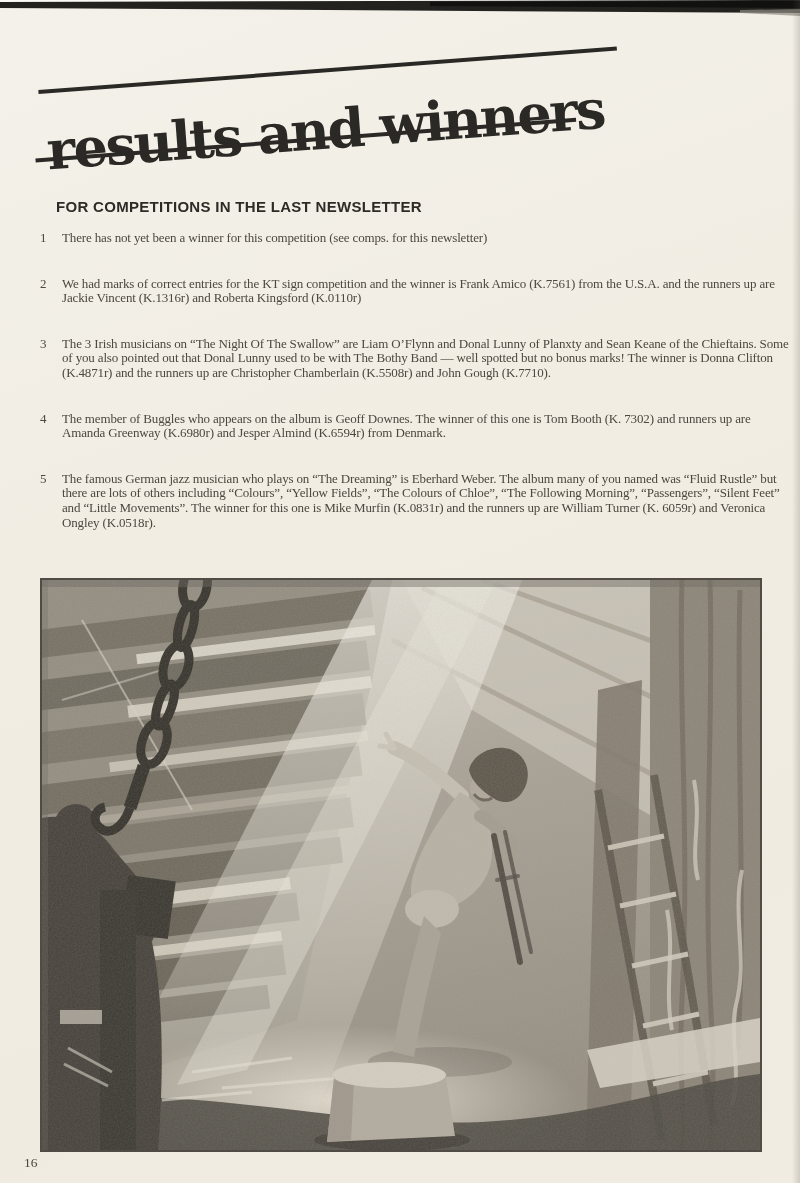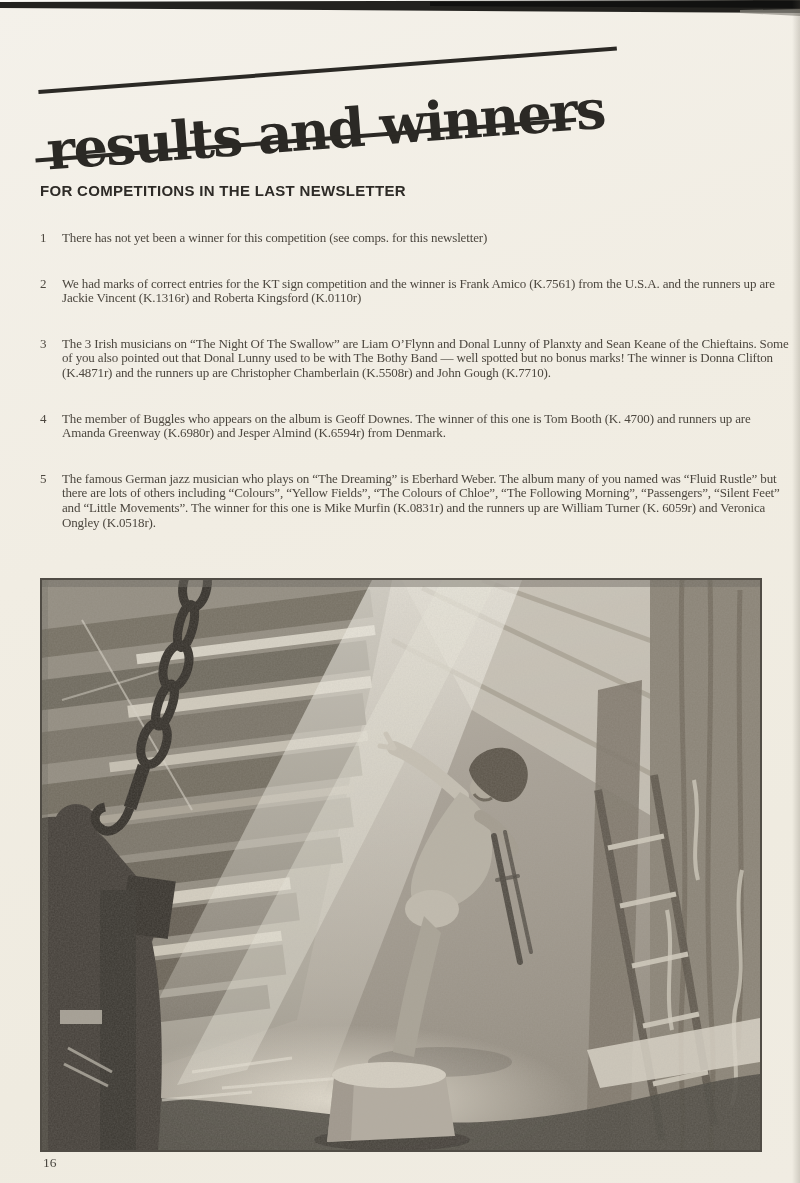--- a/index.html
+++ b/index.html
@@ -26,21 +26,21 @@
   .rule{position:absolute;background:#2b2925;height:4px;}
   .rule-top{top:30px;left:2px;width:580px;}
   .rule-bottom{bottom:4px;left:-6px;width:542px;}
   .title-wrap h1{
     position:absolute;left:6px;bottom:-12px;margin:0;
     font-family:"DejaVu Serif", serif;font-weight:bold;
     font-size:54px;line-height:1;letter-spacing:-2px;color:#2b2925;
     white-space:nowrap;
   }
   .subtitle{
-    position:absolute;left:40px;top:182px;margin:0;
+    position:absolute;left:40px;top:182px;margin:16px;
     font-family:"Liberation Sans", sans-serif;font-weight:bold;
     font-size:15px;letter-spacing:.3px;color:#2e2b27;white-space:nowrap;
   }
 
   
   .results{position:absolute;left:40px;top:231px;width:750px;}
   .result{display:flex;margin:0 0 31px 0;}
   .result .num{
     flex:0 0 22px;font-size:13px;line-height:14.6px;color:#4c473f;
   }
@@ -51,21 +51,21 @@
 
   
   .photo{
     position:absolute;left:40px;top:578px;margin:0;
     width:718px;height:570px;border:2px solid #504c45;
     background:#a39d91;
   }
   .photo svg{display:block;}
 
   .page-number{
-    position:absolute;left:43px;top:1155px;
+    position:absolute;left:24px;top:1155px;
     font-size:13.5px;color:#4a4740;
   }
 </style>
 </head>
 <body>
 
 <div class="page">
 
   <svg class="scan-edge-top" width="800" height="20" viewBox="0 0 800 20">
     <polygon points="0,0 800,0 800,3 0,2" fill="#fbfaf6"></polygon>
@@ -92,21 +92,21 @@
     <div class="result">
       <span class="num">2</span>
       <p class="txt">We had marks of correct entries for the KT sign competition and the winner is Frank Amico (K.7561) from the U.S.A. and the runners up are Jackie Vincent (K.1316r) and Roberta Kingsford (K.0110r)</p>
     </div>
     <div class="result">
       <span class="num">3</span>
       <p class="txt">The 3 Irish musicians on “The Night Of The Swallow” are Liam O’Flynn and Donal Lunny of Planxty and Sean Keane of the Chieftains. Some of you also pointed out that Donal Lunny used to be with The Bothy Band — well spotted but no bonus marks! The winner is Donna Clifton (K.4871r) and the runners up are Christopher Chamberlain (K.5508r) and John Gough (K.7710).</p>
     </div>
     <div class="result">
       <span class="num">4</span>
-      <p class="txt">The member of Buggles who appears on the album is Geoff Downes. The winner of this one is Tom Booth (K. 4700) and runners up are Amanda Greenway (K.6980r) and Jesper Almind (K.6594r) from Denmark.</p>
+      <p class="txt">The member of Buggles who appears on the album is Geoff Downes. The winner of this one is Tom Booth (K. 7302) and runners up are Amanda Greenway (K.6980r) and Jesper Almind (K.6594r) from Denmark.</p>
     </div>
     <div class="result">
       <span class="num">5</span>
       <p class="txt">The famous German jazz musician who plays on “The Dreaming” is Eberhard Weber. The album many of you named was “Fluid Rustle” but there are lots of others including “Colours”, “Yellow Fields”, “The Colours of Chloe”, “The Following Morning”, “Passengers”, “Silent Feet” and “Little Movements”. The winner for this one is Mike Murfin (K.0831r) and the runners up are William Turner (K. 6059r) and Veronica Ongley (K.0518r).</p>
     </div>
   </main>
 
   <figure class="photo" role="img" aria-label="Black and white photograph: a dancer in a pale jumpsuit leans forward inside a dim barn, one arm flung back, beside a pale wooden stump; a heavy dark chain with a hook hangs from the top left in front of slatted timber walls, shafts of dusty light stream down from above, a dark silhouetted figure stands at the left edge and a mossy trunk with rope fills the right edge.">
     <svg viewBox="0 0 718 570" width="718" height="570">
       <defs>

